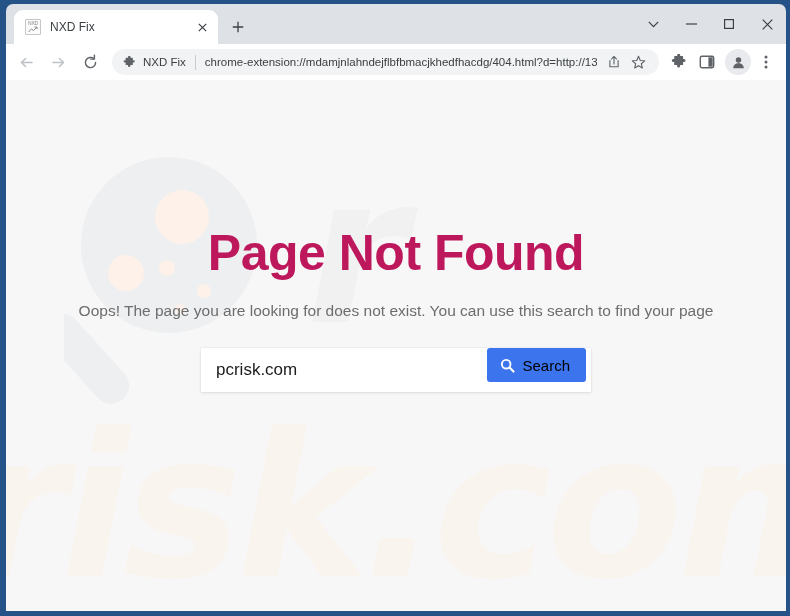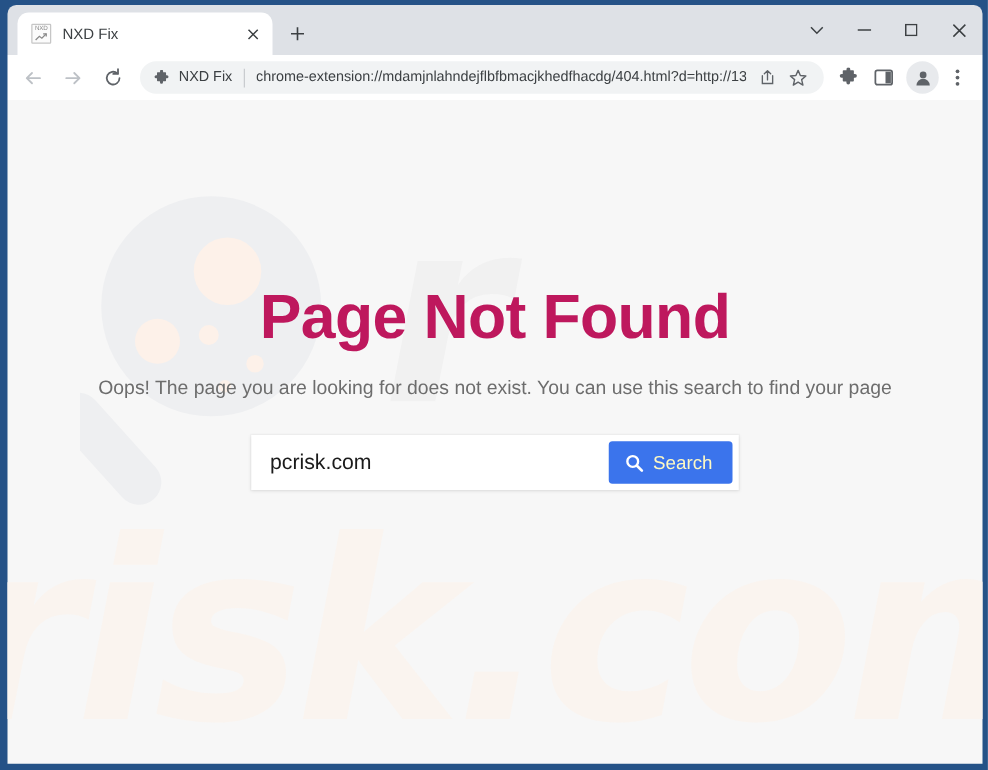--- a/index.html
+++ b/index.html
@@ -267,39 +267,39 @@
     text-align: center;
   }
 
   .searchrow {
     margin: 28px auto 0;
     width: 390px;
     height: 44px;
     background: #ffffff;
     box-shadow: 0 1px 3px rgba(0,0,0,0.10), 0 0 0 1px rgba(0,0,0,0.02);
     display: flex;
-    align-items: center;
+    align-items: flex-start;
     padding: 0 5px 0 0;
   }
 
   .searchinput {
     flex: 1;
     height: 100%;
     border: none;
     outline: none;
     background: transparent;
     font-family: "Liberation Sans", sans-serif;
     font-size: 17px;
     color: #1b1b1b;
     padding-left: 15px;
   }
 
   .searchbtn {
     background: #3b74ec;
-    color: #fef9c3;
+    color: #000000;
     border: none;
     height: 34px;
     padding: 0 16px 0 13px;
     border-radius: 3px;
     font-family: "Liberation Sans", sans-serif;
     font-size: 15px;
     display: flex;
     align-items: center;
     gap: 7px;
     cursor: pointer;

